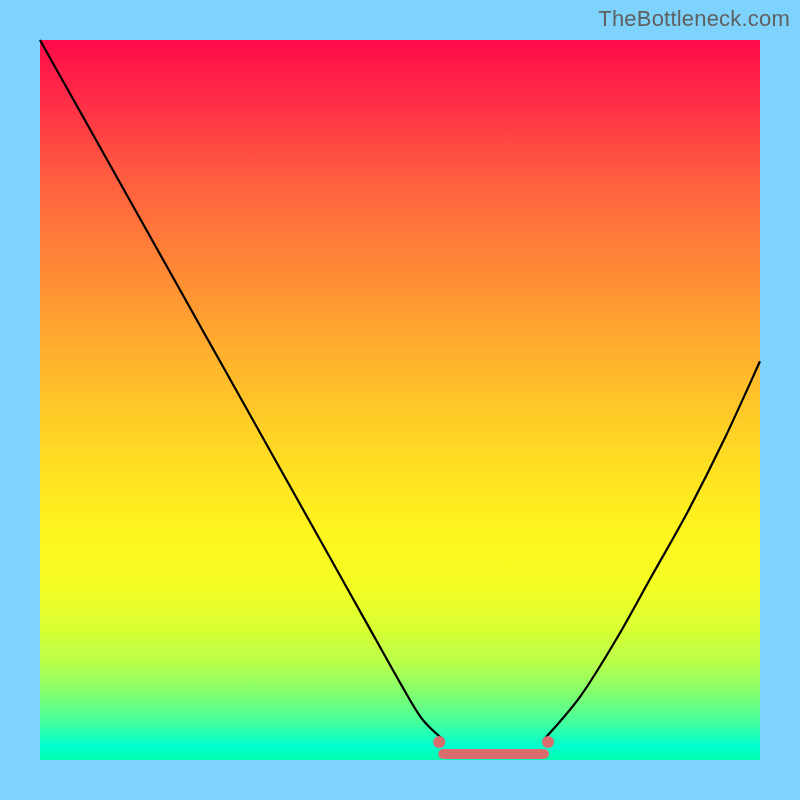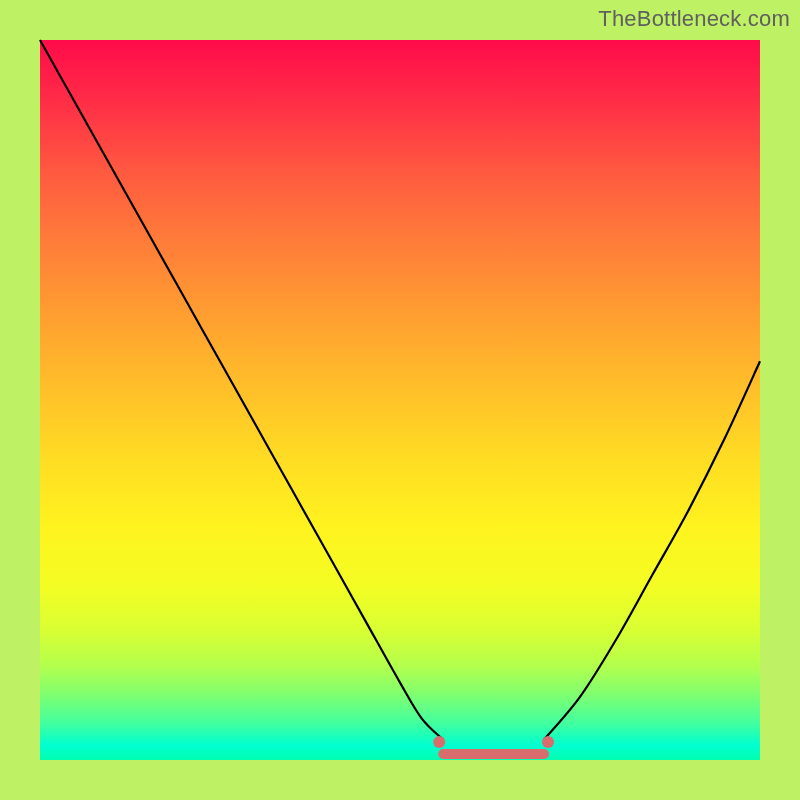--- a/index.html
+++ b/index.html
@@ -8,21 +8,21 @@
     width: 800px;
     height: 800px;
     background: #000;
     overflow: hidden;
     font-family: Arial, Helvetica, sans-serif;
   }
   .frame {
     position: relative;
     width: 800px;
     height: 800px;
-    background: #bef264;
+    background: #7dd3fc;
   }
   .plot-area {
     position: absolute;
     left: 40px;
     top: 40px;
     width: 720px;
     height: 720px;
     background: linear-gradient(to bottom,
       #ff0b4a 0%,
       #ff2b47 8%,

